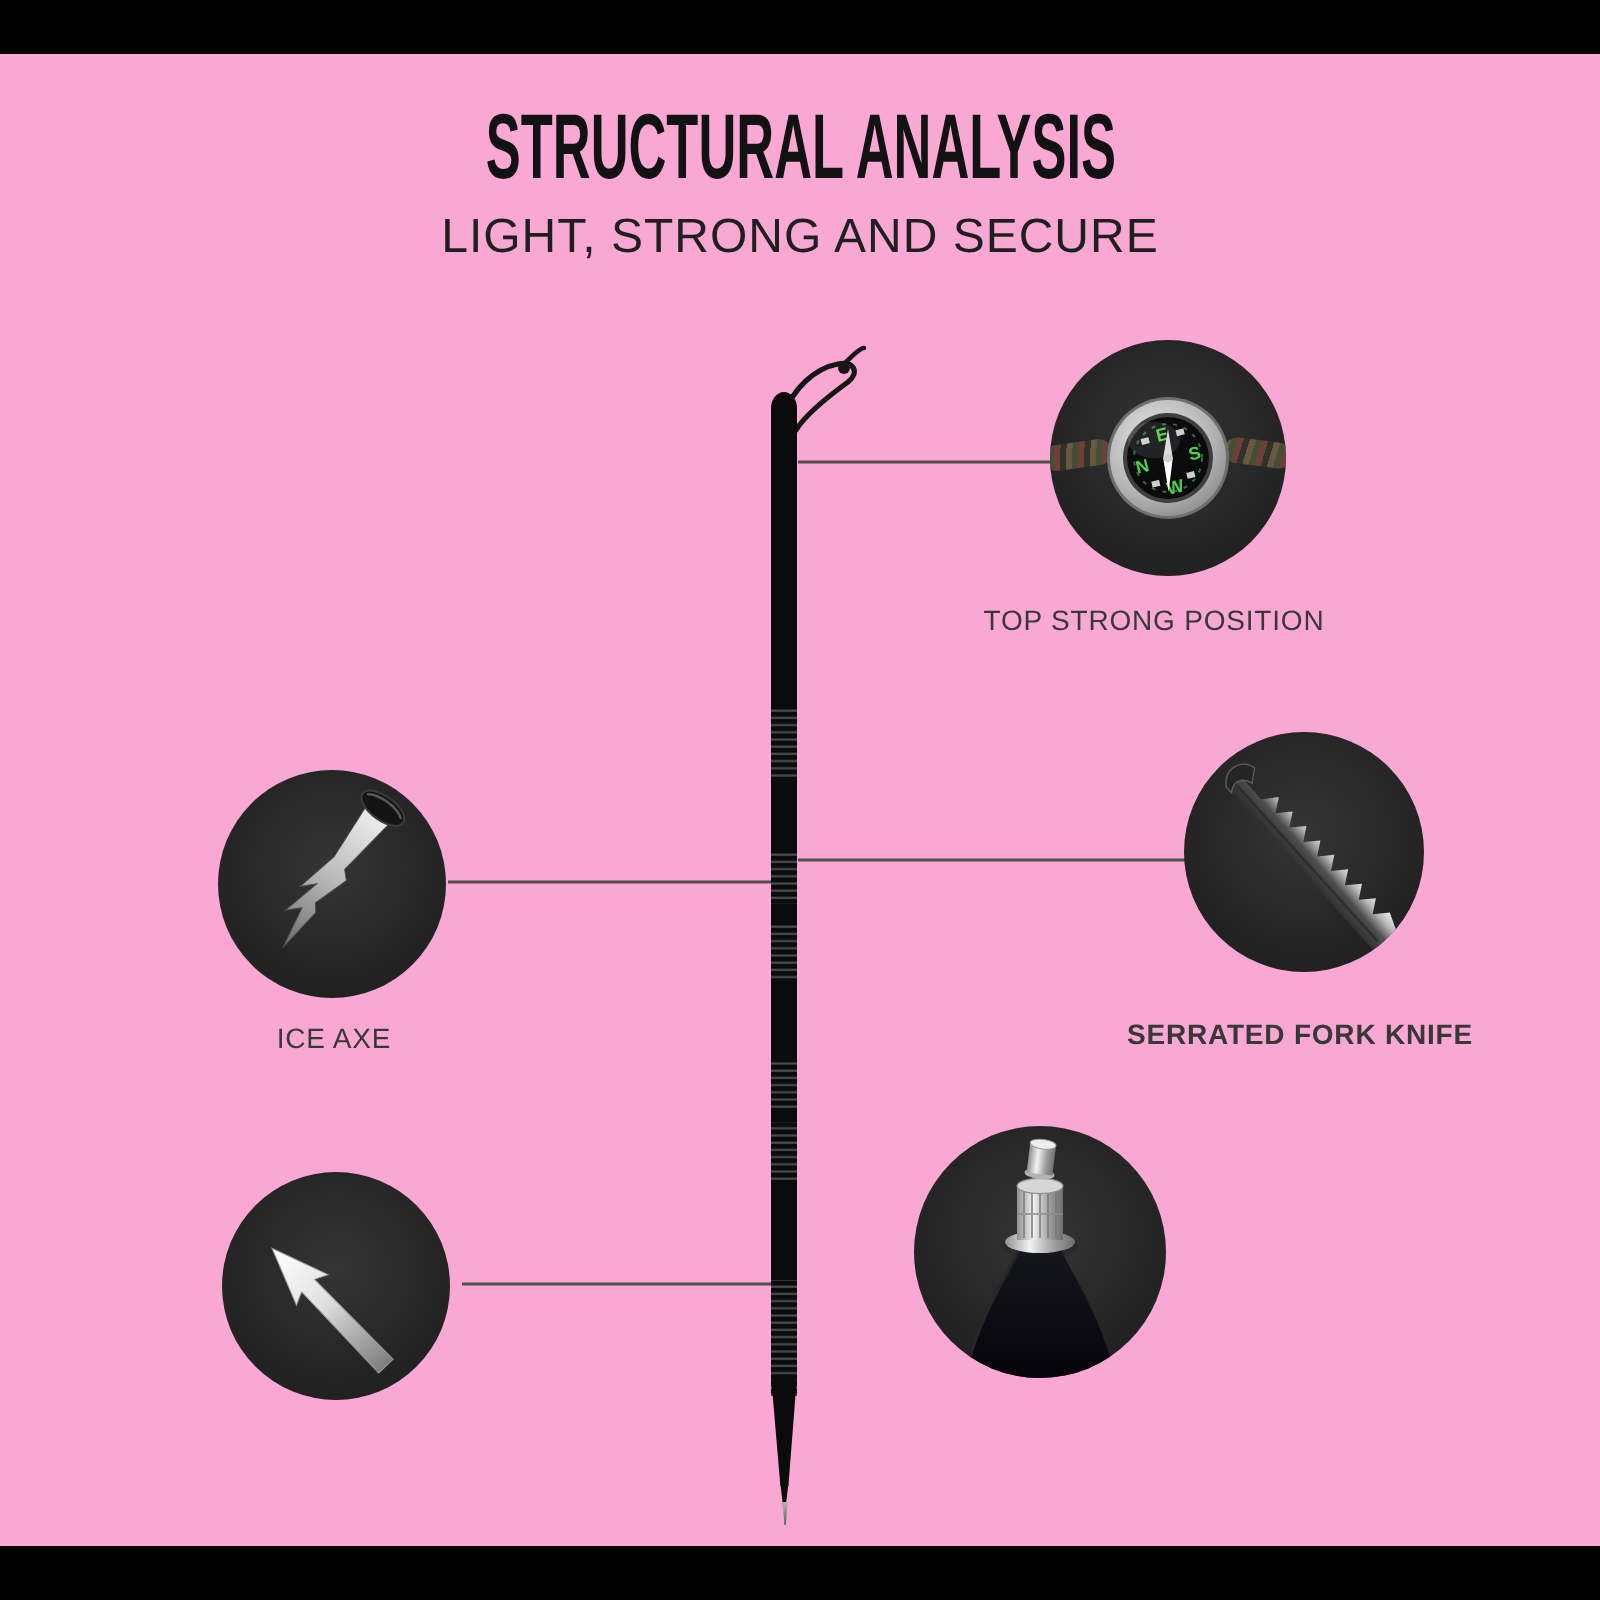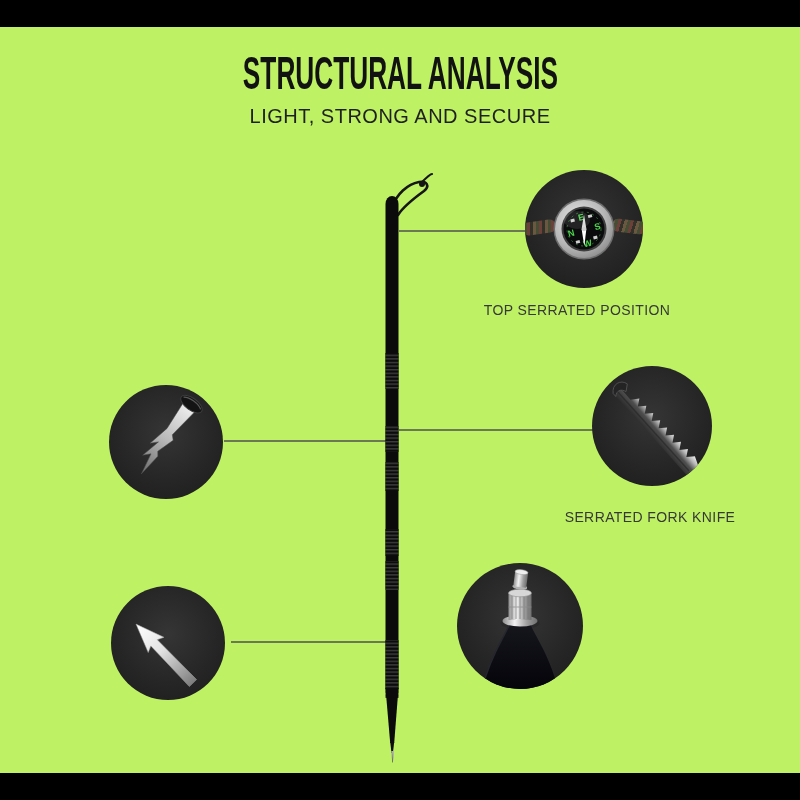--- a/index.html
+++ b/index.html
@@ -1,30 +1,30 @@
 <!DOCTYPE html>
 <html><head>
 <meta charset="utf-8">
 <style>
   html,body{margin:0;padding:0;background:#ffffff;}
   .canvas{
-    position:relative;width:800px;height:800px;background:#bef264;
+    position:relative;width:800px;height:800px;background:#f9a8d4;
     overflow:hidden;font-family:"Liberation Sans",sans-serif;
   }
   .letterbox{position:absolute;left:0;width:800px;height:27px;background:#000;}
   .letterbox.top{top:0;}
   .letterbox.bottom{top:773px;}
 
   .title-wrap{position:absolute;top:50px;left:0;width:800px;text-align:center;}
   .title{
     display:inline-block;font-weight:700;font-size:46px;line-height:1;
     color:#121212;transform:scaleX(.57);transform-origin:50% 50%;white-space:nowrap;
   }
   .subtitle-wrap{position:absolute;top:105px;left:0;width:800px;text-align:center;}
-  .subtitle{font-size:20px;letter-spacing:.5px;color:#1f1f1f;white-space:nowrap;}
+  .subtitle{font-size:24px;letter-spacing:.5px;color:#1f1f1f;white-space:nowrap;}
 
   .scene-svg{position:absolute;left:0;top:0;}
 
   .bubble{
     position:absolute;border-radius:50%;overflow:hidden;
     background:radial-gradient(circle at 50% 42%, #353535 0%, #262626 55%, #1b1b1b 100%);
   }
   #bubble-compass{left:525px;top:170px;width:118px;height:118px;}
   #bubble-iceaxe{left:109px;top:385px;width:114px;height:114px;}
   #bubble-knife{left:592px;top:366px;width:120px;height:120px;}
@@ -38,21 +38,21 @@
   }
   .rope.left{left:-3px;top:51px;width:34px;transform:rotate(-8deg);}
   .rope.right{right:-3px;top:50px;width:34px;transform:rotate(7deg);}
 
   .callout-label{
     position:absolute;font-size:14px;color:#383838;letter-spacing:.4px;
     text-align:center;white-space:nowrap;
   }
   #label-compass{left:477px;top:302px;width:200px;}
   #label-iceaxe{left:87px;top:511px;width:160px;}
-  #label-knife{left:540px;top:509px;width:220px;}
+  #label-knife{left:540px;top:509px;width:220px;font-weight:bold;}
   #label-harpoon{left:88px;top:705px;width:160px;}
   #label-tungsten{left:417px;top:703px;width:220px;}
 </style>
 </head>
 <body>
 
 <div class="canvas">
 
   <div class="letterbox top"></div>
   <div class="letterbox bottom"></div>
@@ -132,38 +132,39 @@
         <rect x="66" y="46.5" width="4" height="3"></rect>
         <rect x="48" y="68.5" width="4" height="3"></rect>
         <rect x="66" y="68.5" width="4" height="3"></rect>
       </g>
       <polygon points="59,44.5 61.4,59 59,63 56.6,59" fill="#d8d8d8"></polygon>
       <polygon points="56.6,59 61.4,59 59.3,76" fill="#ffffff"></polygon>
       <circle cx="59" cy="59" r="2.2" fill="#cfcfcf"></circle>
       <ellipse cx="52" cy="50" rx="13" ry="9" fill="#ffffff" opacity=".10"></ellipse>
     </svg>
   </div>
-  <div class="callout-label" id="label-compass">TOP SERRATED POSITION</div>
+  <div class="callout-label" id="label-compass">TOP STRONG POSITION</div>
 
   <div class="bubble" id="bubble-iceaxe">
     <svg width="114" height="114" viewBox="0 0 114 114">
       <defs>
         <linearGradient id="axeg" x1="0" y1="0" x2="0" y2="1">
           <stop offset="0" stop-color="#f0f0f0"></stop>
             <stop offset=".5" stop-color="#b9b9b9"></stop>
             <stop offset="1" stop-color="#6a6a6a"></stop>
         </linearGradient>
       </defs>
       <g transform="translate(57,55) rotate(36)">
         <polygon fill="url(#axeg)" stroke="#4a4a4a" stroke-width=".5" points="-8,-42 7,-42 2,-8 6,-4 0,14 3,18 0,42 -4,20 -10,26 -5,6 -11,12 -6,-10"></polygon>
         <ellipse cx="-0.5" cy="-44" rx="12.5" ry="6" fill="#141414" stroke="#3c3c3c" stroke-width="1"></ellipse>
         <path d="M -11,-45 A 12 5.5 0 0 1 10,-45" fill="none" stroke="#6a6a6a" stroke-width="1.2" opacity=".8"></path>
       </g>
     </svg>
   </div>
+  <div class="callout-label" id="label-iceaxe">ICE AXE</div>
 
   <div class="bubble" id="bubble-knife">
     <svg width="120" height="120" viewBox="0 0 120 120">
       <defs>
         <linearGradient id="bladeg" x1="0" y1="0" x2="1" y2="0">
           <stop offset="0" stop-color="#2c2c2c"></stop>
             <stop offset=".45" stop-color="#4e4e4e"></stop>
           <stop offset=".75" stop-color="#b7b7b7"></stop>
             <stop offset="1" stop-color="#ececec"></stop>
         </linearGradient>

